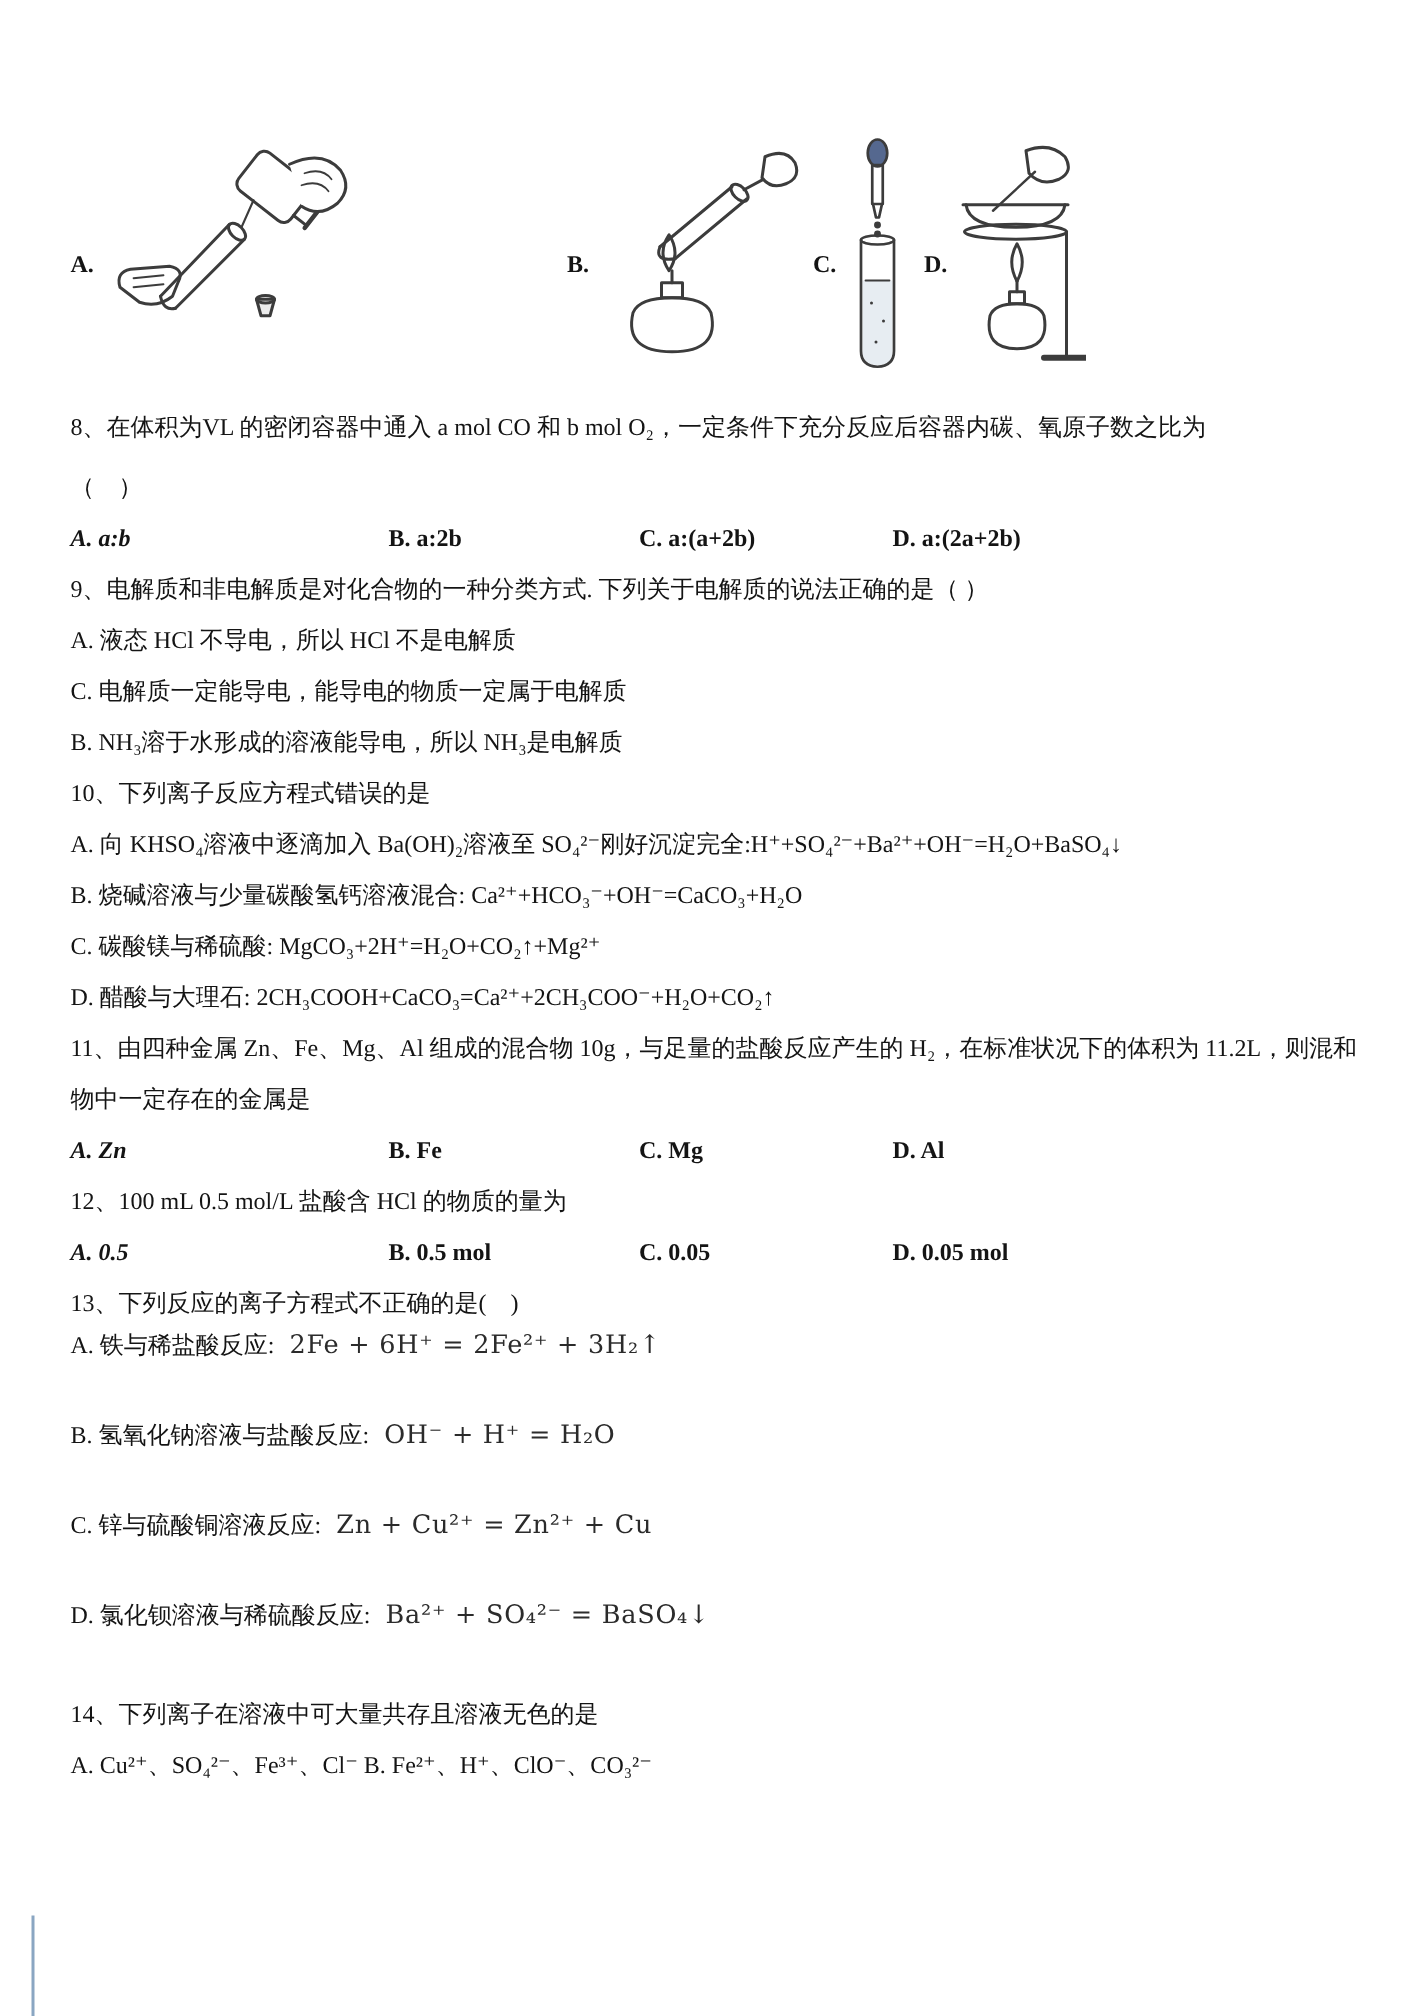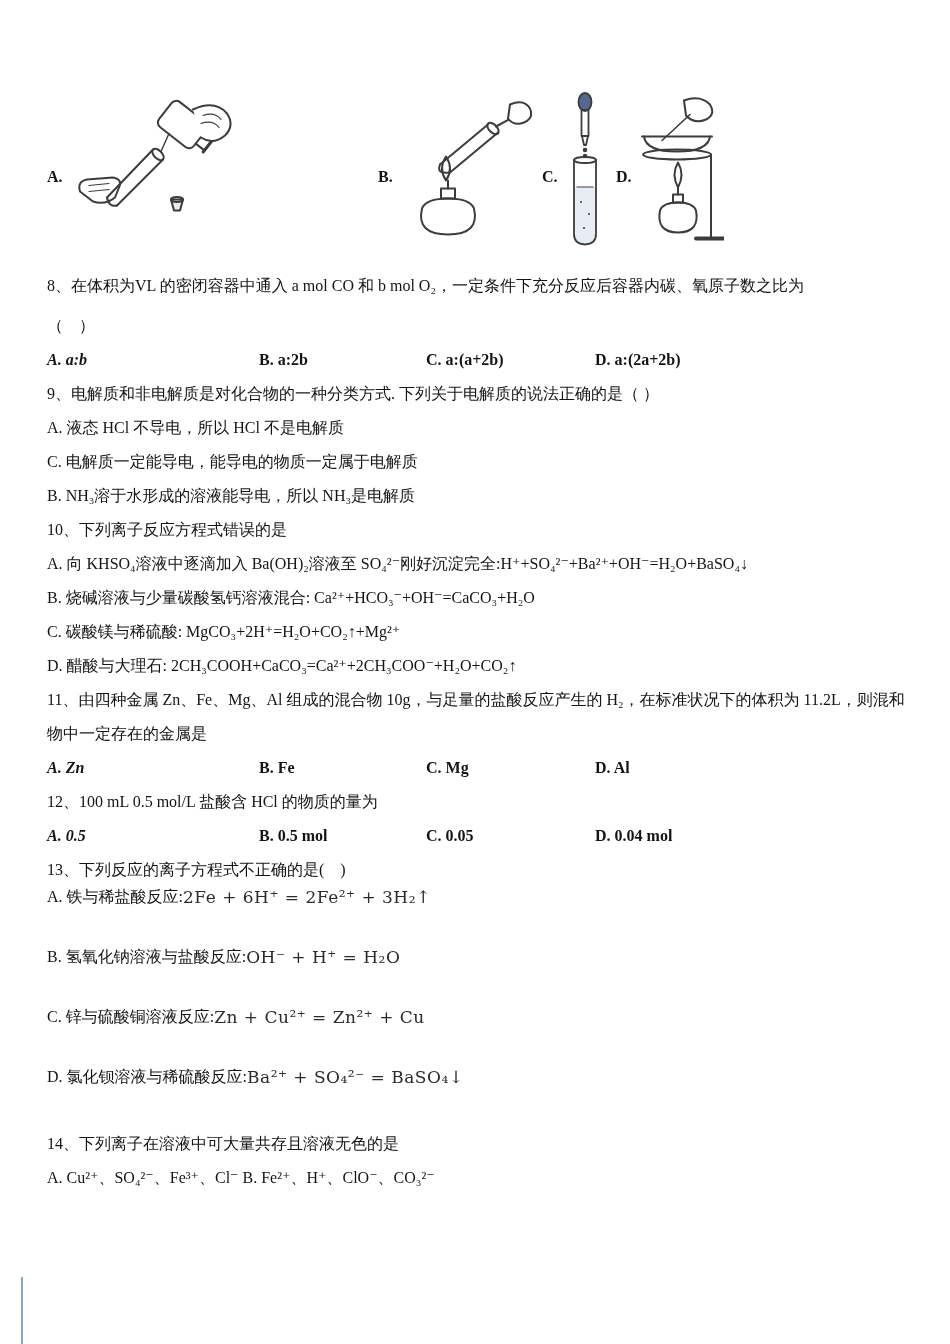--- a/index.html
+++ b/index.html
@@ -17,21 +17,21 @@
   .line { line-height:34px; white-space:nowrap; }
   .wrapline { line-height:34px; }
   .opt-row { line-height:34px; font-weight:700; white-space:nowrap; }
   .cell { display:inline-block; }
   .c1 { width:168px;font-style:italic; } .c2 { width:163px;margin-left:40px; } .c3 { width:165px; }
   .paren-line { line-height:34px; margin-top:6px; }
   .q8-stem { margin-top:4px; }
   .q13-opt { height:60px; display:flex; align-items:flex-start; line-height:normal; white-space:nowrap; }
   .formula {
     font-family:"DejaVu Serif","Liberation Serif",serif;
-    font-size:17px; color:#2b2b2b; letter-spacing:0.5px;
+    font-size:17px; color:#2b2b2b; margin-left:10px; letter-spacing:0.5px;
   }
   .q14-b { }
   
   .illus-row { position:relative; height:265px; }
   .fig-label { position:absolute; font-weight:700; font-size:16px; }
   .fig { position:absolute; }
   .fig svg { display:block; width:100%; height:100%; }
   .scan-line { position:absolute; left:21px; top:1277px; width:2px; height:67px; background:#8aa6c2; }
 </style>
 </head>
@@ -147,21 +147,21 @@
       <span class="cell c2">B. Fe</span>
       <span class="cell c3">C. Mg</span>
       <span class="cell">D. Al</span>
     </div>
 
     <p class="line">12、100 mL 0.5 mol/L 盐酸含 HCl 的物质的量为</p>
     <div class="opt-row">
       <span class="cell c1">A. 0.5</span>
       <span class="cell c2">B. 0.5 mol</span>
       <span class="cell c3">C. 0.05</span>
-      <span class="cell">D. 0.04 mol</span>
+      <span class="cell">D. 0.05 mol</span>
     </div>
 
     <p class="line">13、下列反应的离子方程式不正确的是(　)</p>
     <div class="q13-opt">
       <span>A. 铁与稀盐酸反应:</span>
       <span class="formula">2Fe + 6H⁺ = 2Fe²⁺ + 3H₂↑</span>
     </div>
     <div class="q13-opt">
       <span>B. 氢氧化钠溶液与盐酸反应:</span>
       <span class="formula">OH⁻ + H⁺ = H₂O</span>

